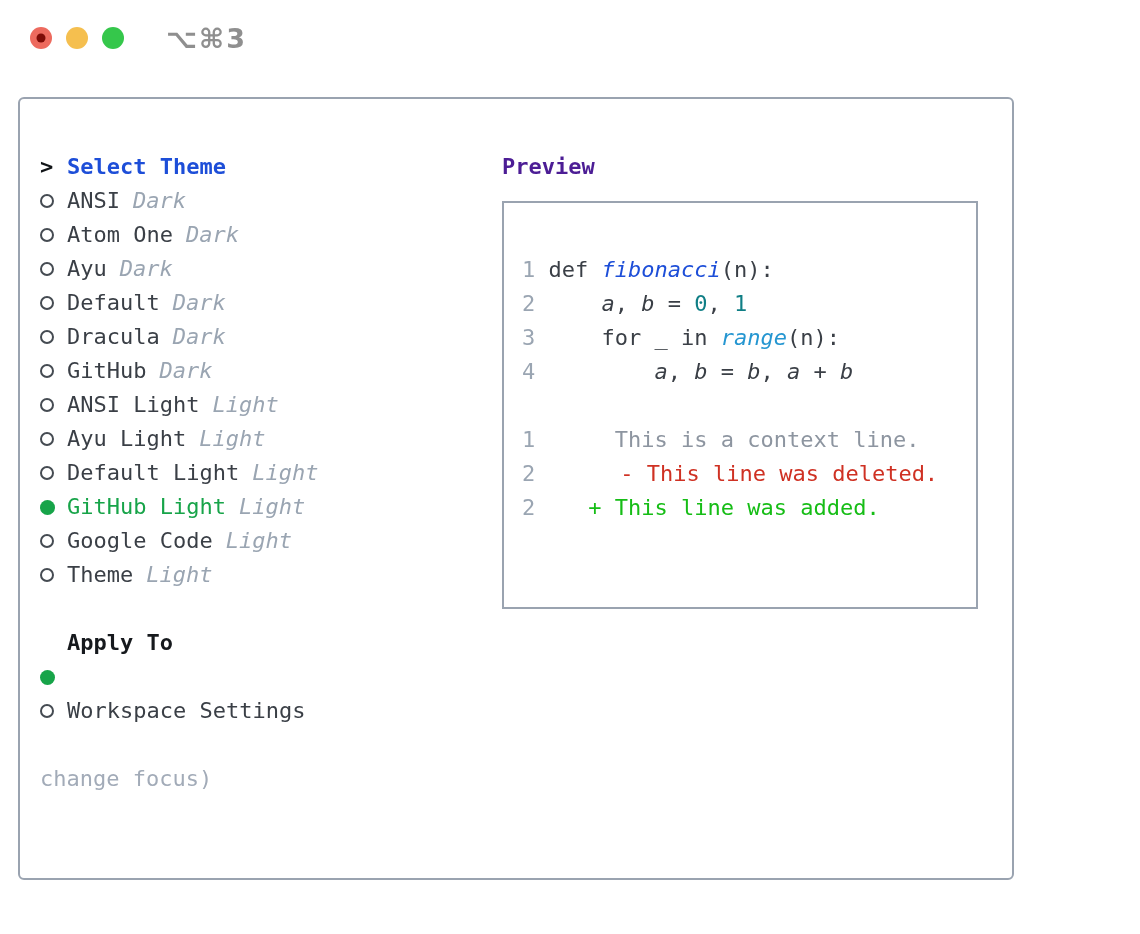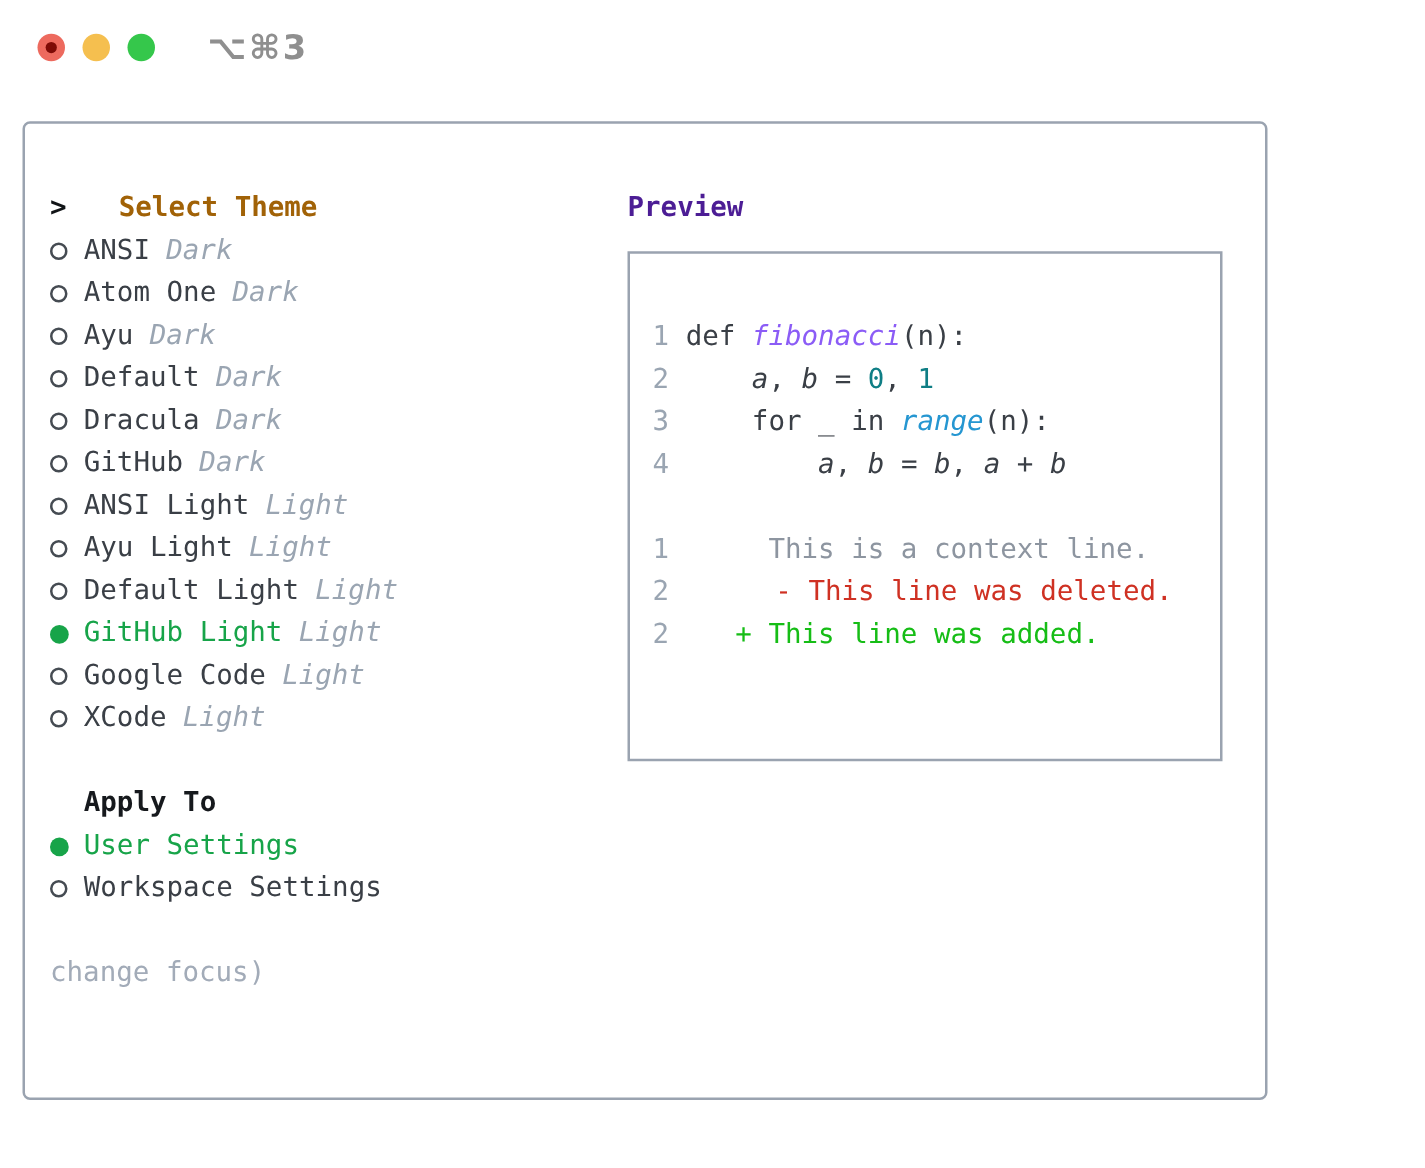--- a/index.html
+++ b/index.html
@@ -23,37 +23,37 @@
   .panel{position:absolute;left:18px;top:97px;width:996px;height:783px;
          border:2px solid #9aa3b0;border-radius:6px;box-sizing:border-box;background:#fff;}
 
   
   .left-col{position:absolute;left:20px;top:51px;font-size:22px;color:#3a3f46;}
   .row{height:34px;line-height:34px;display:flex;align-items:center;white-space:pre;}
   .marker{width:27px;flex:0 0 27px;display:flex;align-items:center;}
   .circle{width:14px;height:14px;border:2px solid #454b52;border-radius:50%;box-sizing:border-box;}
   .dotsel{width:15px;height:15px;background:#17a449;border-radius:50%;}
   .prompt{font-weight:bold;color:#111417;}
-  .bold-title{font-weight:bold;color:#a16207;margin-left:28px;}
+  .bold-title{font-weight:bold;color:#1d4ed8;}
   .semi-title{font-weight:bold;color:#16191d;}
   .opt-name{color:#3a3f46;}
   .opt-name.sel{color:#17a449;}
   .variant{color:#9aa5b2;font-style:italic;margin-left:13px;}
   .help-line{height:34px;line-height:34px;color:#a2abb8;white-space:pre;}
   .spacer{height:34px;}
 
   
   .right-col{position:absolute;left:482px;top:51px;font-size:22px;}
   .preview-title{height:34px;line-height:34px;font-weight:bold;color:#4c1d95;}
   .preview-box{margin-top:17px;width:476px;height:408px;border:2px solid #9aa3b0;
                box-sizing:border-box;padding:50px 0 0 18px;overflow:hidden;background:#fff;}
   .prow{height:34px;line-height:34px;white-space:pre;font-size:22px;}
   .seg-ln{color:#9aa5b2;}
   .seg-plain{color:#3a3f46;}
-  .seg-func{color:#8b5cf6;font-style:italic;}
+  .seg-func{color:#1d4ed8;font-style:italic;}
   .seg-num{color:#0f7e85;}
   .seg-call{color:#2596d1;font-style:italic;}
   .seg-var{color:#3a3f46;font-style:italic;}
   .seg-ctx{color:#8d95a0;}
   .seg-del{color:#cf3123;margin-left:32px;}
   .seg-add{color:#16bd16;}
 </style>
 </head>
 <body>
 
@@ -81,32 +81,32 @@
           <div class="row"><span class="marker"><span class="circle"></span></span><span class="opt-name">Atom One</span><span class="variant">Dark</span></div>
           <div class="row"><span class="marker"><span class="circle"></span></span><span class="opt-name">Ayu</span><span class="variant">Dark</span></div>
           <div class="row"><span class="marker"><span class="circle"></span></span><span class="opt-name">Default</span><span class="variant">Dark</span></div>
           <div class="row"><span class="marker"><span class="circle"></span></span><span class="opt-name">Dracula</span><span class="variant">Dark</span></div>
           <div class="row"><span class="marker"><span class="circle"></span></span><span class="opt-name">GitHub</span><span class="variant">Dark</span></div>
           <div class="row"><span class="marker"><span class="circle"></span></span><span class="opt-name">ANSI Light</span><span class="variant">Light</span></div>
           <div class="row"><span class="marker"><span class="circle"></span></span><span class="opt-name">Ayu Light</span><span class="variant">Light</span></div>
           <div class="row"><span class="marker"><span class="circle"></span></span><span class="opt-name">Default Light</span><span class="variant">Light</span></div>
           <div class="row"><span class="marker"><span class="dotsel"></span></span><span class="opt-name sel">GitHub Light</span><span class="variant">Light</span></div>
           <div class="row"><span class="marker"><span class="circle"></span></span><span class="opt-name">Google Code</span><span class="variant">Light</span></div>
-          <div class="row"><span class="marker"><span class="circle"></span></span><span class="opt-name">XCode</span><span class="variant">Light</span></div>
+          <div class="row"><span class="marker"><span class="circle"></span></span><span class="opt-name">Theme</span><span class="variant">Light</span></div>
         </div>
 
       <div class="spacer"></div>
 
       <div class="row">
         <span class="marker"></span>
         <span class="semi-title">Apply To</span>
       </div>
 
       <div id="apply-options">
-          <div class="row"><span class="marker"><span class="dotsel"></span></span><span class="opt-name sel">User Settings</span></div>
+          <div class="row"><span class="marker"><span class="dotsel"></span></span></div>
           <div class="row"><span class="marker"><span class="circle"></span></span><span class="opt-name">Workspace Settings</span></div>
         </div>
 
       <div class="spacer"></div>
 
       <div class="help-line">change focus)</div>
     </div>
 
     <div class="right-col">
       <div class="preview-title">Preview</div>

